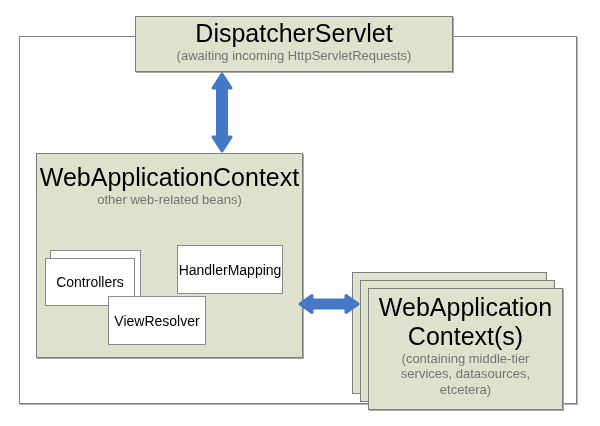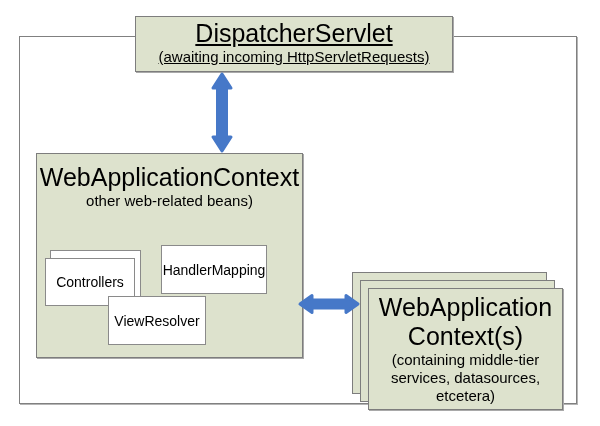--- a/index.html
+++ b/index.html
@@ -30,32 +30,31 @@
     background: #dde2cd;
     border: 1px solid #7d7d7d;
     box-shadow: 1px 1px 0 #a9a9a9;
   }
   .dispatcher {
     left: 135px; top: 16px;
     width: 318px; height: 56px;
     text-align: center;
     padding-top: 2px;
     z-index: 3;
-    text-decoration: underline;
   }
   .big-title {
     font-size: 25px;
     line-height: 1.15;
     color: #000;
     white-space: nowrap;
   }
   .sub-note {
-    font-size: 15px;
+    font-size: 13px;
     line-height: 1.22;
-    color: #000000;
+    color: #737373;
     white-space: nowrap;
   }
   .webapp-ctx {
     left: 36px; top: 153px;
     width: 267px; height: 205px;
     text-align: center;
     padding-top: 9px;
     z-index: 2;
   }
   
@@ -64,21 +63,21 @@
     background: #ffffff;
     border: 1px solid #8a8a8a;
     display: flex;
     align-items: center;
     justify-content: center;
     font-size: 14px;
     text-align: center;
   }
   .controllers-back { left: 13px; top: 96px; width: 91px; height: 49px; }
   .controllers-front { left: 8px; top: 104px; width: 90px; height: 48px; z-index: 2; }
-  .handler-mapping { left: 124px; top: 91px; width: 106px; height: 49px; }
+  .handler-mapping { left: 140px; top: 91px; width: 106px; height: 49px; }
   .view-resolver { left: 71px; top: 142px; width: 98px; height: 49px; z-index: 3; }
   
   .stack-box {
     position: absolute;
     width: 195px; height: 122px;
     background: #dde2cd;
     border: 1px solid #7d7d7d;
     margin-top: 16px;
   }
   .stack-back { left: 352px; top: 256px; z-index: 1; }

